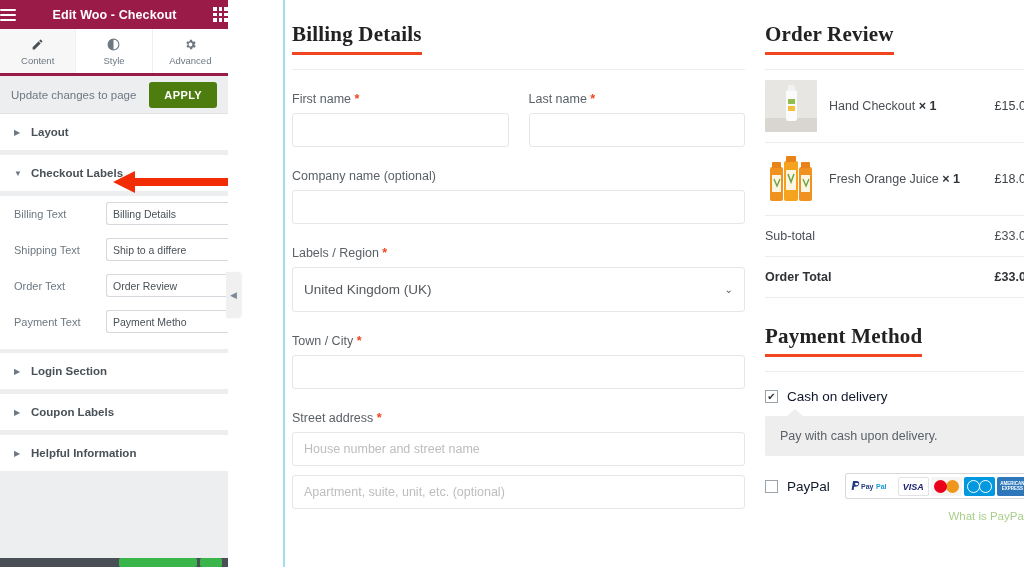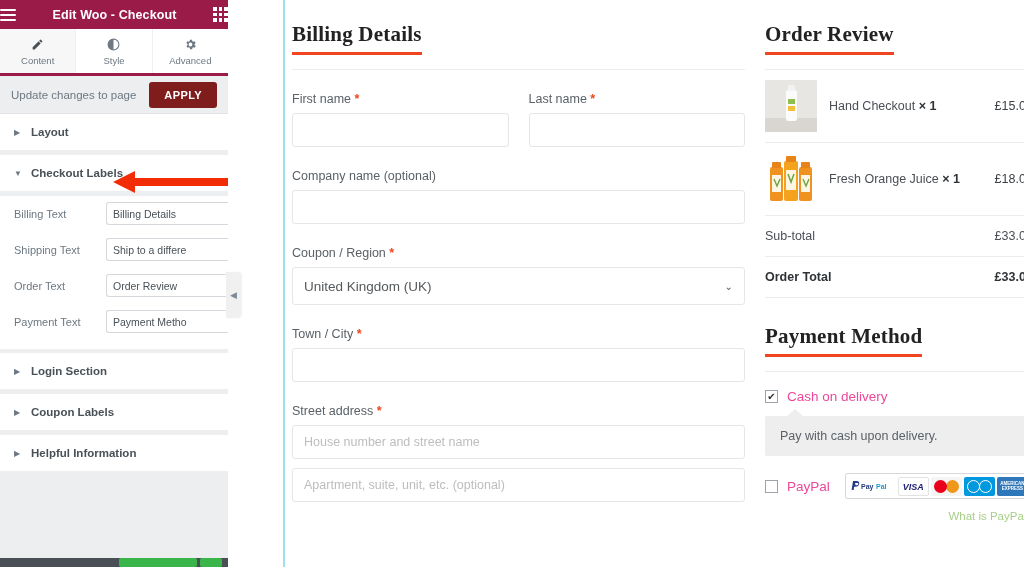--- a/index.html
+++ b/index.html
@@ -52,21 +52,21 @@
     height: 3px; background: #9b1b48;
   }
 
   .apply-row {
     height: 38px; flex: 0 0 38px; background: #eceef0;
     display: flex; align-items: center; justify-content: space-between;
     padding: 0 11px; border-bottom: 1px solid #e0e2e5;
   }
   .apply-text { font-size: 11.5px; color: #6d7882; }
   .apply-btn {
-    background: #7f1d1d; color: #fff; border: none; border-radius: 3px;
+    background: #4d7c0f; color: #fff; border: none; border-radius: 3px;
     font-size: 11px; font-weight: bold; letter-spacing: .4px;
     padding: 7px 15px; cursor: pointer; font-family: inherit;
   }
 
   .sections { flex: 1; overflow: hidden; background: #eceef0; }
   .sec-head {
     background: #ffffff; padding: 12px 11px 12px 14px;
     display: flex; align-items: center; gap: 9px;
     cursor: pointer; border-bottom: 1px solid #eceef0;
     margin-bottom: 4px; position: relative;
@@ -138,21 +138,21 @@
   .field { margin-top: 22px; flex: 1; }
   .field-label { font-size: 12.5px; color: #5a6167; margin-bottom: 7px; }
   .req { color: #f0451f; font-weight: bold; }
   .input-box {
     height: 34px; border: 1px solid #e6e6e6; border-radius: 3px;
     background: #fff; width: 100%; font-size: 12.5px; color: #55595c;
     padding: 0 11px; font-family: inherit; outline: none;
   }
   .input-box::placeholder { color: #bdbdbd; }
   .select-box {
-    height: 38px; border: 1px solid #e6e6e6; border-radius: 3px;
+    height: 45px; border: 1px solid #e6e6e6; border-radius: 3px;
     background: #fff; width: 100%; display: flex; align-items: center;
     justify-content: space-between; padding: 0 11px;
     font-size: 13.5px; color: #55595c; cursor: pointer;
   }
   .select-box .chev { font-size: 10px; color: #55595c; }
   .input-sub { margin-top: 9px; }
 
   
   .order-row {
     display: flex; align-items: center; gap: 12px;
@@ -169,21 +169,21 @@
   }
   .total-row.strong { font-weight: bold; color: #2e3338; }
 
   .pay-title-wrap { margin-top: 26px; display: inline-block; }
   .pay-opt { display: flex; align-items: center; gap: 9px; margin-top: 17px; }
   .cbox {
     width: 13px; height: 13px; border: 1px solid #9aa3ab; background: #fff;
     display: flex; align-items: center; justify-content: center;
     font-size: 10px; color: #2e3338; cursor: pointer; flex: 0 0 13px;
   }
-  .pay-label { font-size: 13.5px; color: #ec4899; }
+  .pay-label { font-size: 13.5px; color: #0f172a; }
   .pay-desc {
     background: #eeeeee; padding: 13px 15px; margin-top: 12px;
     font-size: 12.5px; color: #5a6167; position: relative; border-radius: 2px;
   }
   .pay-desc::before {
     content: ""; position: absolute; top: -7px; left: 22px;
     border-left: 8px solid transparent; border-right: 8px solid transparent;
     border-bottom: 7px solid #eeeeee;
   }
   .pp-badges {
@@ -372,21 +372,21 @@
           </div>
         </div>
 
         <div class="field">
           <div class="field-label">Company name (optional)</div>
           <input class="input-box" type="text" value="" style="">
         </div>
 
         <div class="field">
           <div class="field-label">
-            <span>Coupon / Region</span>
+            <span>Labels / Region</span>
             <span class="req">*</span>
           </div>
           <div class="select-box">
             <span>United Kingdom (UK)</span>
             <span class="chev">⌄</span>
           </div>
         </div>
 
         <div class="field">
           <div class="field-label">

